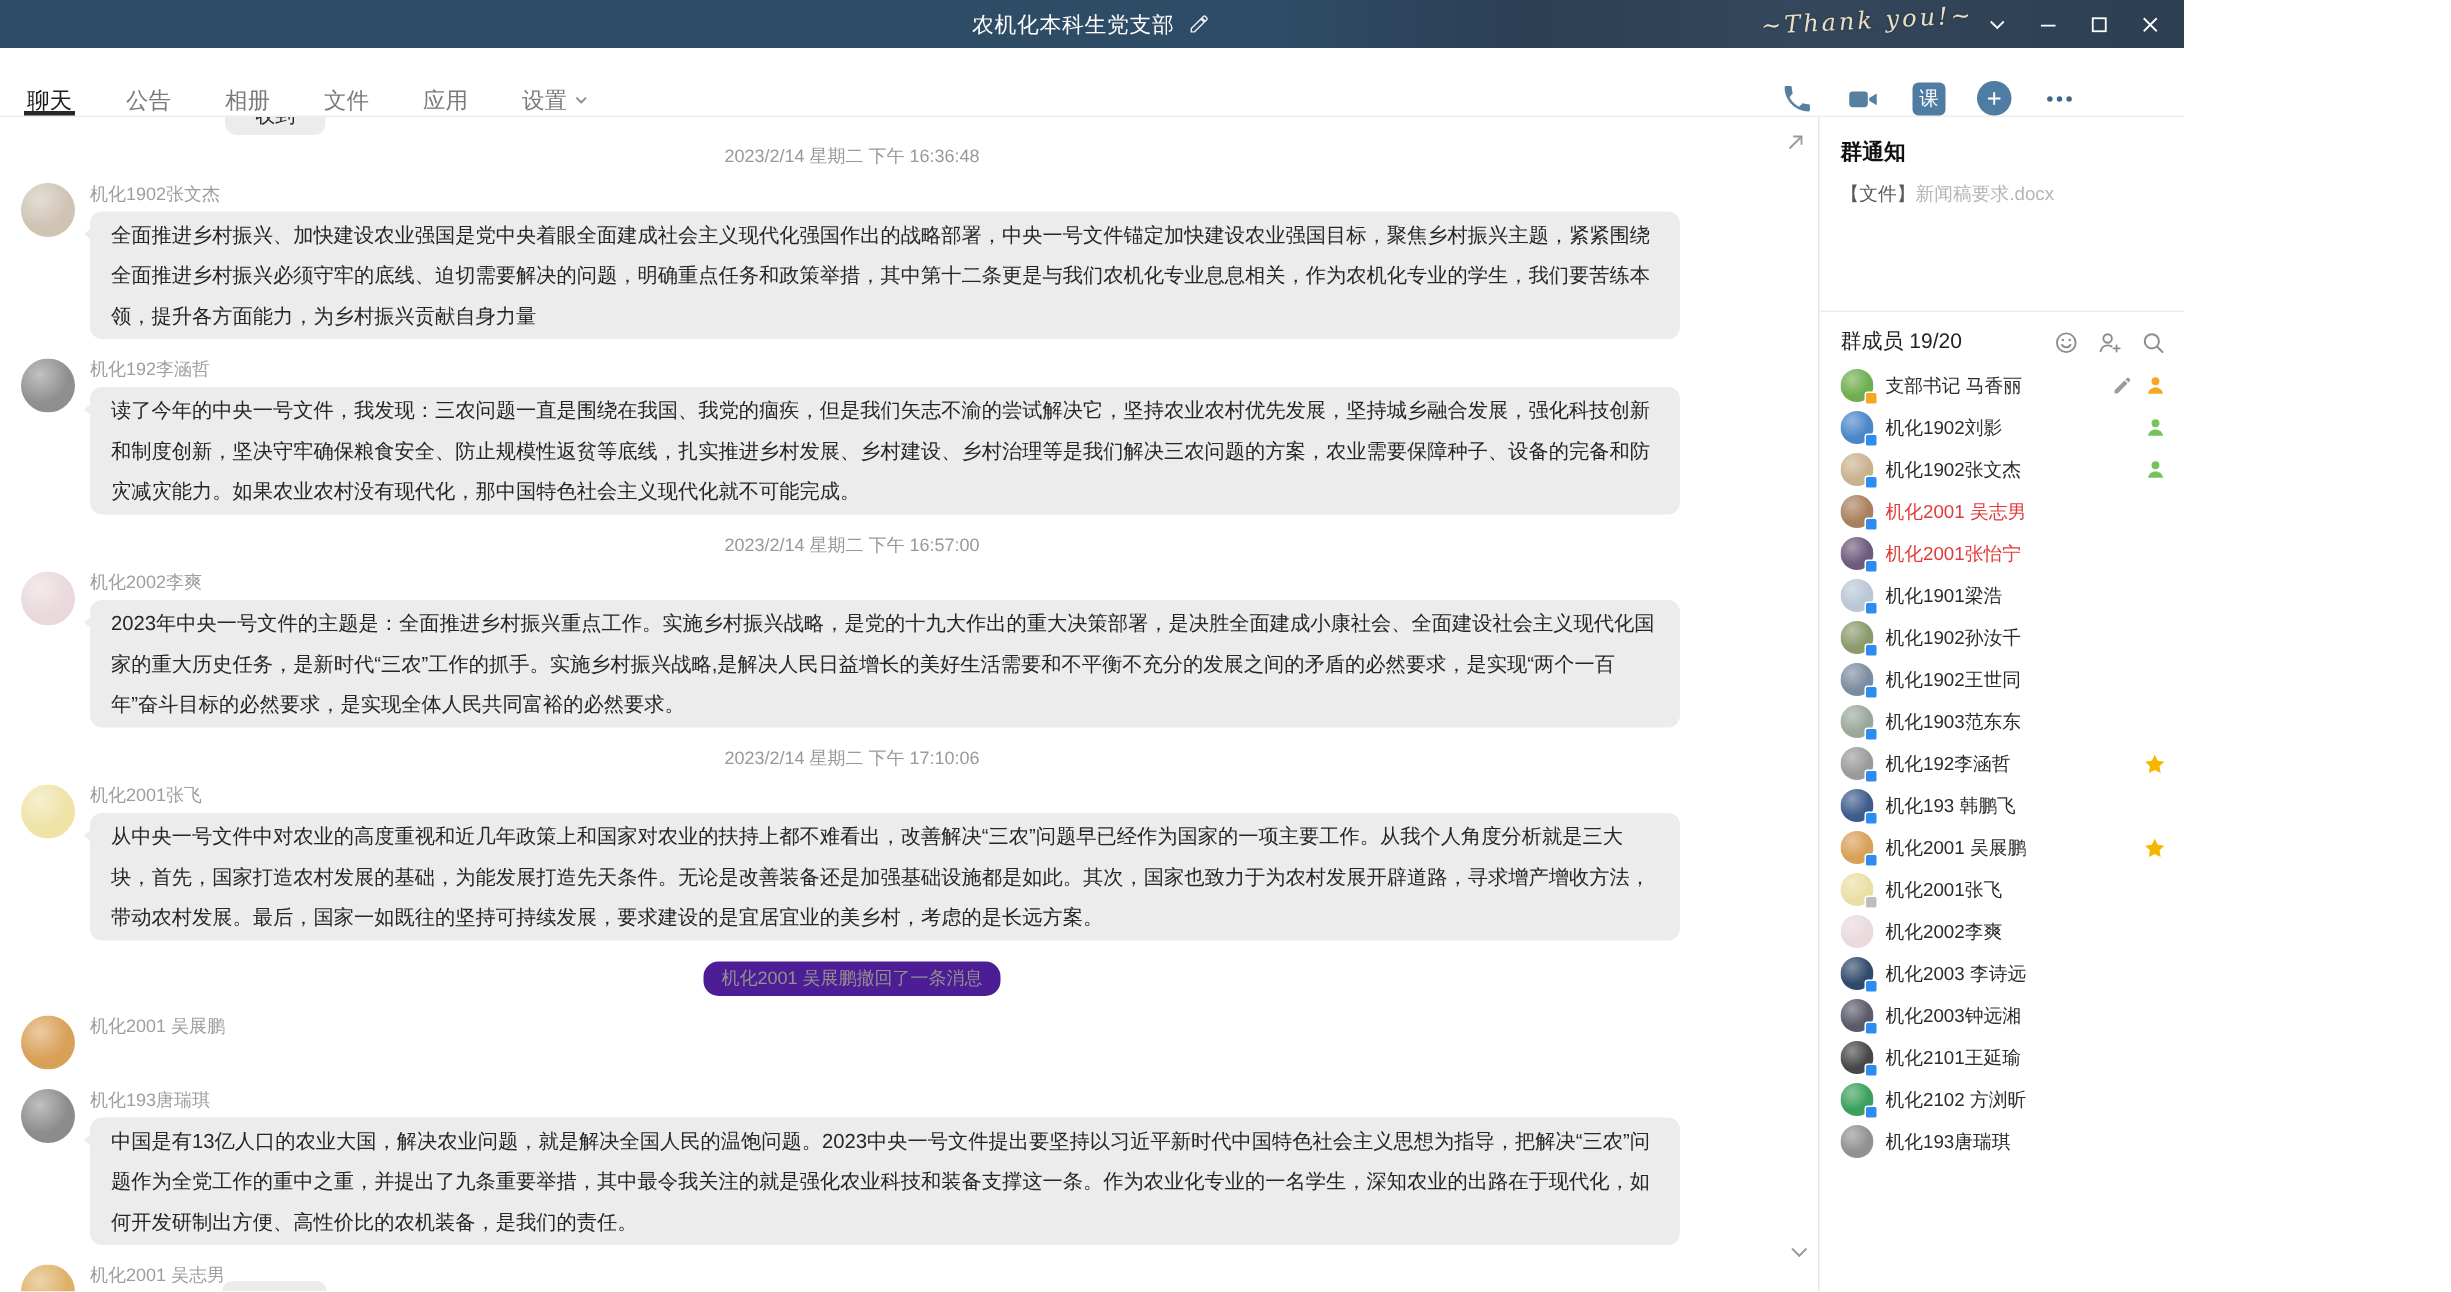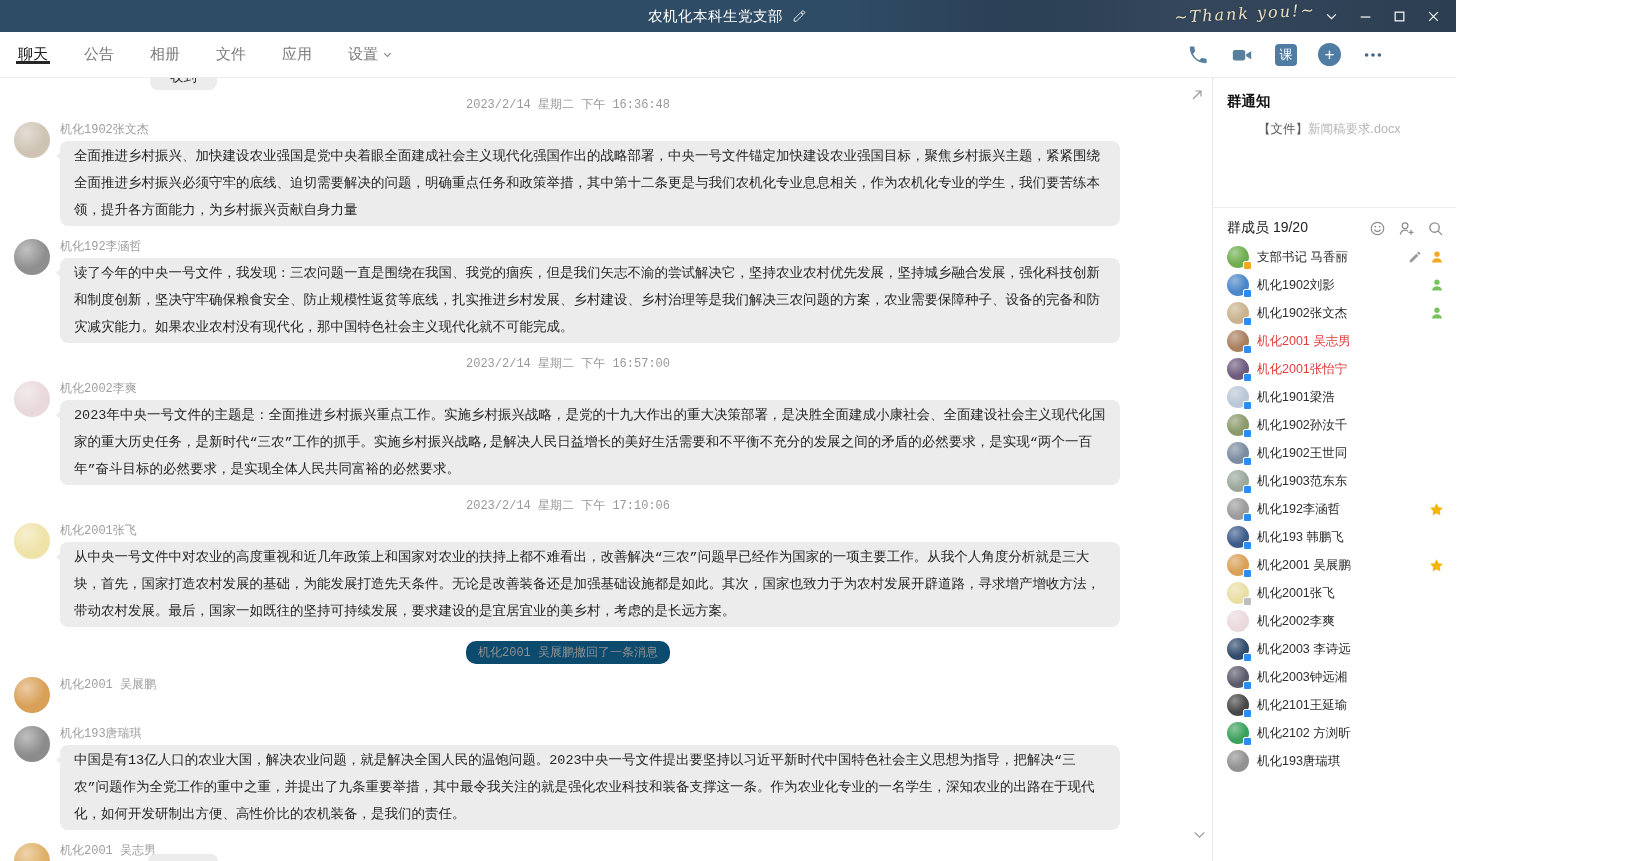--- a/index.html
+++ b/index.html
@@ -12,68 +12,68 @@
     background:linear-gradient(90deg,#2f4c66 0%,#2f4c66 58%,#2b3f55 70%,#34475c 82%,#2b3e52 100%); }
   .titlebar-center { position:absolute; left:50%; top:0; transform:translateX(-50%);
     height:32px; display:flex; align-items:center; gap:7px; color:#fff; font-size:14.5px; letter-spacing:.5px; }
   .decor-text { position:absolute; right:140px; top:4px; color:#eadfc2;
     font-family:"DejaVu Serif",serif; font-style:italic; font-size:16px; letter-spacing:2px;
     transform:rotate(-3deg); text-shadow:0 0 2px rgba(0,0,0,.35); white-space:nowrap; }
   .winbtns { position:absolute; right:10px; top:0; height:32px; display:flex; align-items:center; gap:8px; }
   .winbtn { width:26px; height:26px; display:flex; align-items:center; justify-content:center; cursor:pointer; }
 
   
-  .toprow { flex:0 0 46px; display:flex; align-items:center; border-bottom:1px solid #ededed; padding:0 0 0 10px; }
+  .toprow { flex:0 0 46px; display:flex; align-items:flex-end; border-bottom:1px solid #ededed; padding:0 0 0 10px; }
   .tabs { display:flex; align-items:stretch; }
   .tab { display:flex; align-items:center; gap:4px; padding:0 8px; margin-right:20px;
     font-size:15px; color:#7a7a7a; position:relative; cursor:pointer; white-space:nowrap; }
   .tab.active { color:#1c1c1c; }
   .tab.active::after { content:""; position:absolute; left:6px; right:6px; bottom:0; height:3px; background:#262626; }
   .actions { margin-left:auto; display:flex; align-items:center; gap:21px; padding-right:72px; }
   .act { display:flex; align-items:center; justify-content:center; cursor:pointer; }
   .class-box { width:22px; height:22px; border-radius:4px; background:#4e7ca2; color:#fff;
     font-size:13px; display:flex; align-items:center; justify-content:center; }
   .plus-circle { width:23px; height:23px; border-radius:50%; background:#4e7ca2; color:#fff;
     font-size:17px; display:flex; align-items:center; justify-content:center; line-height:1; }
 
   
   .content { flex:1; display:flex; min-height:0; }
-  .chat { flex:1; position:relative; overflow:hidden; background:#fff; min-width:0;font-family:Liberation Mono, monospace; }
+  .chat { flex:1; position:relative; overflow:hidden; background:#fff; min-width:0; }
   .chat-scroll { padding:0 0 0 0; }
 
   .receipt-row { margin:-14px 0 0 150px; }
   .receipt-bubble { display:inline-block; background:#ececec; border-radius:8px;
     padding:4px 20px; font-size:13.5px; color:#262626; }
 
   .timestamp { text-align:center; color:#999; font-size:12px; padding:6px 90px 2px 14px; }
 
   .msg { display:flex; padding:6px 92px 6px 14px; }
   .avatar { flex:none; width:36px; height:36px; border-radius:50%; margin:1px 10px 0 0;
     background-image:radial-gradient(circle at 35% 30%, rgba(255,255,255,.45), rgba(255,255,255,0) 55%); }
   .msg-body { flex:1; min-width:0; }
   .sender { font-size:12px; color:#9e9e9e; height:15px; margin-bottom:5px; }
   .bubble { position:relative; width:fit-content; max-width:100%; background:#ececec; border-radius:8px;
     padding:2px 14px; font-size:13.5px; line-height:27px; color:#262626; }
   .bubble::before { content:""; position:absolute; left:-4px; top:10px;
     border:5px solid transparent; border-left:0; border-right:6px solid #ececec; }
 
   .recall-row { text-align:center; padding:8px 90px 6px 14px; }
-  .recall-pill { display:inline-block; background:#0c4a6e; border-radius:10px;
+  .recall-pill { display:inline-block; background:#4c1d95; border-radius:10px;
     padding:3px 12px; font-size:12px; color:#919191; }
 
   .corner-ne { position:absolute; top:10px; right:8px; cursor:pointer; }
   .scroll-down { position:absolute; bottom:14px; right:5px; cursor:pointer; }
   .stub { position:absolute; bottom:0; left:148px; width:70px; height:7px;
     background:#ececec; border-radius:7px 7px 0 0; }
 
   
   .sidebar { flex:0 0 244px; border-left:1px solid #e6e6e6; display:flex; flex-direction:column; background:#fff; }
   .notice { flex:0 0 130px; border-bottom:1px solid #ededed; padding:14px 14px 0 14px; }
   .notice-title { font-size:14.5px; font-weight:bold; color:#111; }
-  .notice-file { margin-top:10px; font-size:12.5px; cursor:pointer;margin-left:31px; }
+  .notice-file { margin-top:10px; font-size:12.5px; cursor:pointer; }
   .notice-file .prefix { color:#5a5a5a; }
   .notice-file .fname { color:#b5b5b5; }
 
   .members-head { display:flex; align-items:flex-start; padding:11px 12px 6px 14px; }
   .members-label { font-size:14px; color:#222; }
   .head-icons { margin-left:auto; display:flex; align-items:center; gap:11px; }
   .head-icons .act { width:18px; height:18px; }
 
   .member-list { flex:1; overflow:hidden; }
   .member-row { height:28px; display:flex; align-items:center; padding:0 12px 0 14px; cursor:pointer; }

